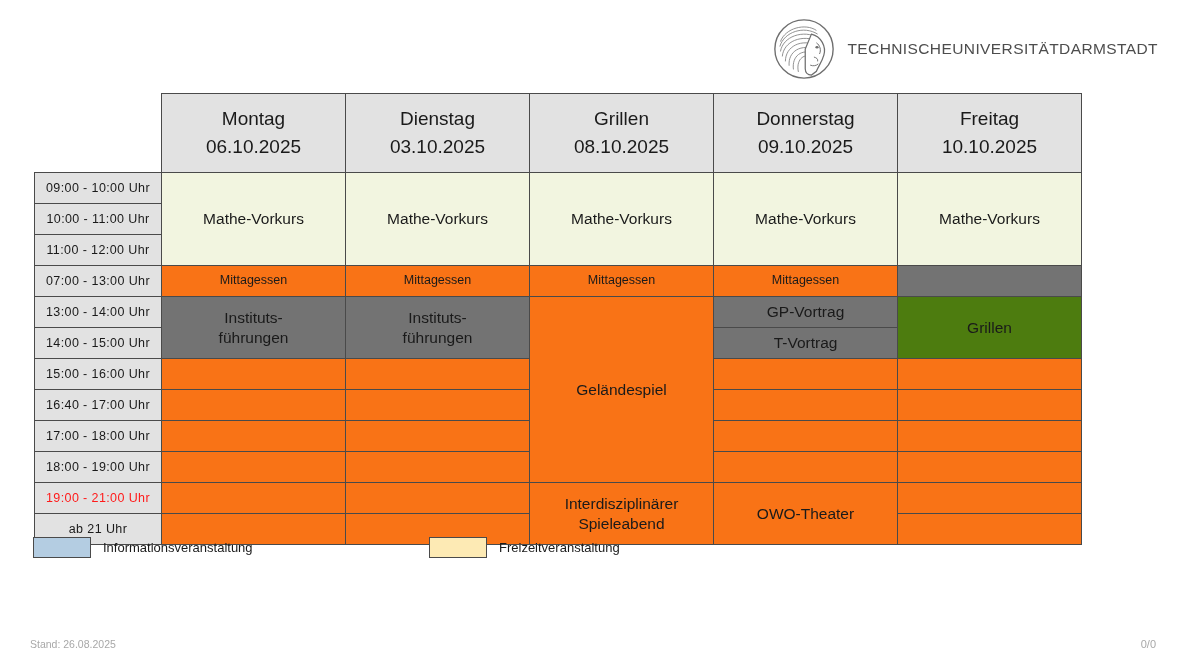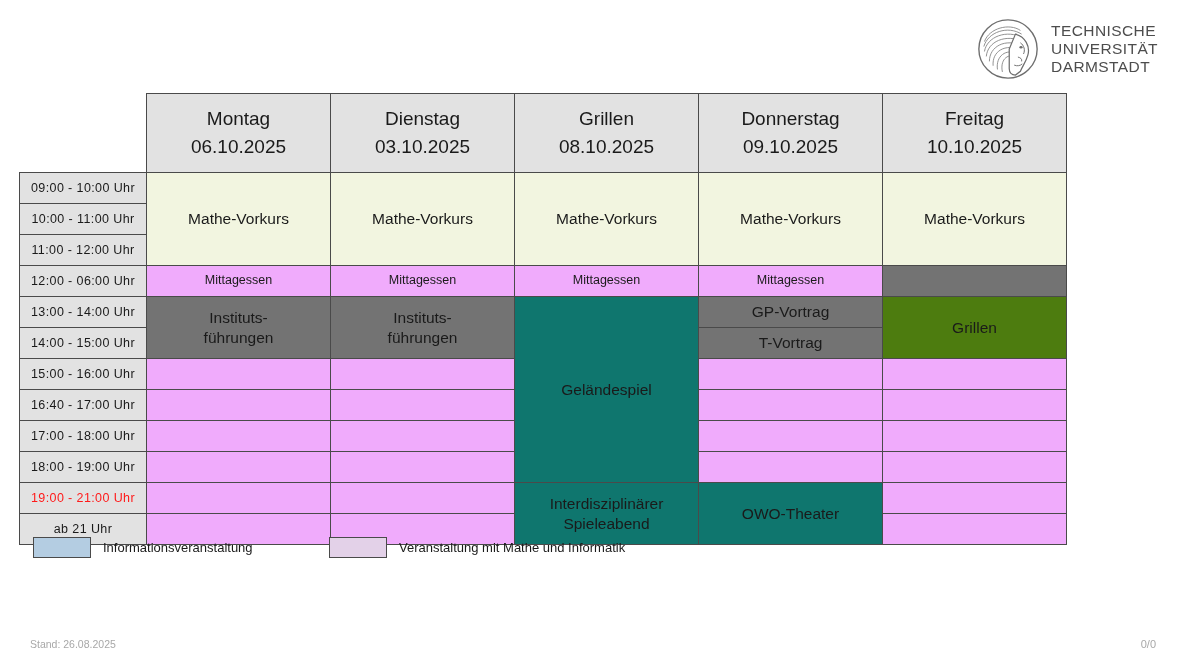--- a/index.html
+++ b/index.html
@@ -22,32 +22,32 @@
     position: absolute;
     top: 18px;
     right: 22px;
     display: flex;
     align-items: center;
     gap: 12px;
   }
   .logo-mark { width: 62px; height: 62px; display: block; }
   .logo-words {
     display: flex;
-    flex-direction: column;
+    flex-direction: row;
     line-height: 1.18;
     font-size: 15.5px;
     letter-spacing: 0.4px;
     color: #4d4d4d;
   }
   .logo-words span { display: block; }
 
   
   .schedule {
     position: absolute;
-    left: 19px;
+    left: 34px;
     top: 93px;
     border-collapse: collapse;
     table-layout: fixed;
   }
   .schedule td, .schedule th {
     border: 1.3px solid #4a4a4a;
     padding: 0;
     margin: 0;
     vertical-align: middle;
     text-align: center;
@@ -87,38 +87,38 @@
 
   
   .cell { background: #ffffff; height: 30px; }
 
   .ev-label { font-size: 15.5px; line-height: 1.25; display: block; }
   .ev-label.small { font-size: 12.5px; }
 
   .bg-green  { background: #f2f5e0; }
   .bg-blue   { background: #737373; }
   .bg-yellow { background: #4d7c0f; }
-  .bg-purple { background: #0f766e; }
-  .bg-white  { background: #f0abfc; }
+  .bg-purple { background: #f97316; }
+  .bg-white  { background: #f97316; }
 
   
   .legend {
     position: absolute;
     left: 33px;
     top: 537px;
     width: 1085px;
     display: flex;
     align-items: center;
   }
   .legend-item {
     display: flex;
     align-items: center;
     gap: 12px;
   }
-  .legend-item.i0 { width: 296px; }
+  .legend-item.i0 { width: 396px; }
   .legend-item.i1 { width: 330px; }
   .legend-item.i2 { width: 400px; }
   .swatch {
     width: 56px;
     height: 19px;
     border: 1.3px solid #4a4a4a;
     flex: none;
   }
   .legend-text {
     font-size: 13px;
@@ -225,21 +225,21 @@
           <span class="ev-label">Mathe-Vorkurs</span>
         </td>
       </tr>
       <tr>
         <td class="time-cell">10:00  -  11:00   Uhr</td>
       </tr>
       <tr>
         <td class="time-cell">11:00  -  12:00   Uhr</td>
       </tr>
       <tr>
-        <td class="time-cell">12:00  -  06:00   Uhr</td>
+        <td class="time-cell">07:00  -  13:00   Uhr</td>
         <td class="cell bg-white">
           <span class="ev-label small">Mittagessen</span>
         </td>
         <td class="cell bg-white">
           <span class="ev-label small">Mittagessen</span>
         </td>
         <td class="cell bg-white">
           <span class="ev-label small">Mittagessen</span>
         </td>
         <td class="cell bg-white">
@@ -318,20 +318,20 @@
         <td class="cell bg-white"></td>
       </tr>
     </tbody>
 </table>
 
 <div class="legend">
   <div class="legend-item i0">
     <span class="swatch" id="sw0" style="background: rgb(180, 205, 226);"></span>
     <span class="legend-text">Informationsveranstaltung</span>
   </div>
-  <div class="legend-item i2">
-    <span class="swatch" id="sw2" style="background: rgb(227, 209, 232);"></span>
-    <span class="legend-text">Veranstaltung mit Mathe und Informatik</span>
+  <div class="legend-item i1">
+    <span class="swatch" id="sw1" style="background: rgb(253, 234, 180);"></span>
+    <span class="legend-text">Freizeitveranstaltung</span>
   </div>
 </div>
 
 <div class="footer-left">Stand: 26.08.2025</div>
 <div class="footer-right">0/0</div>
 
 </body></html>

